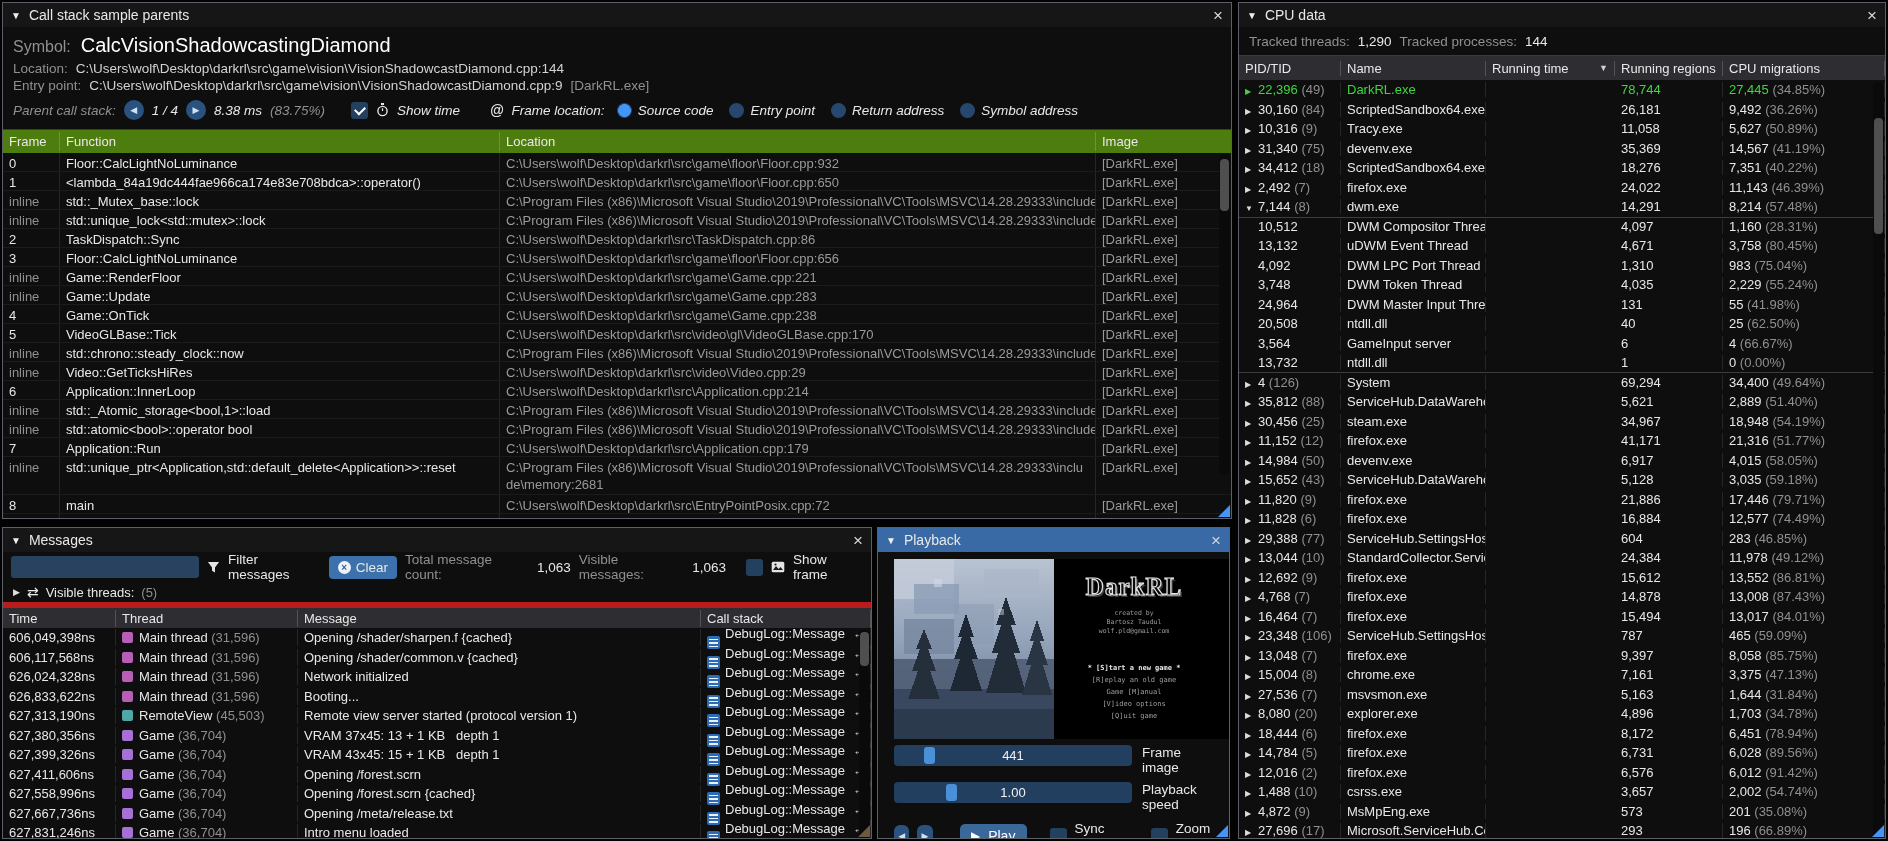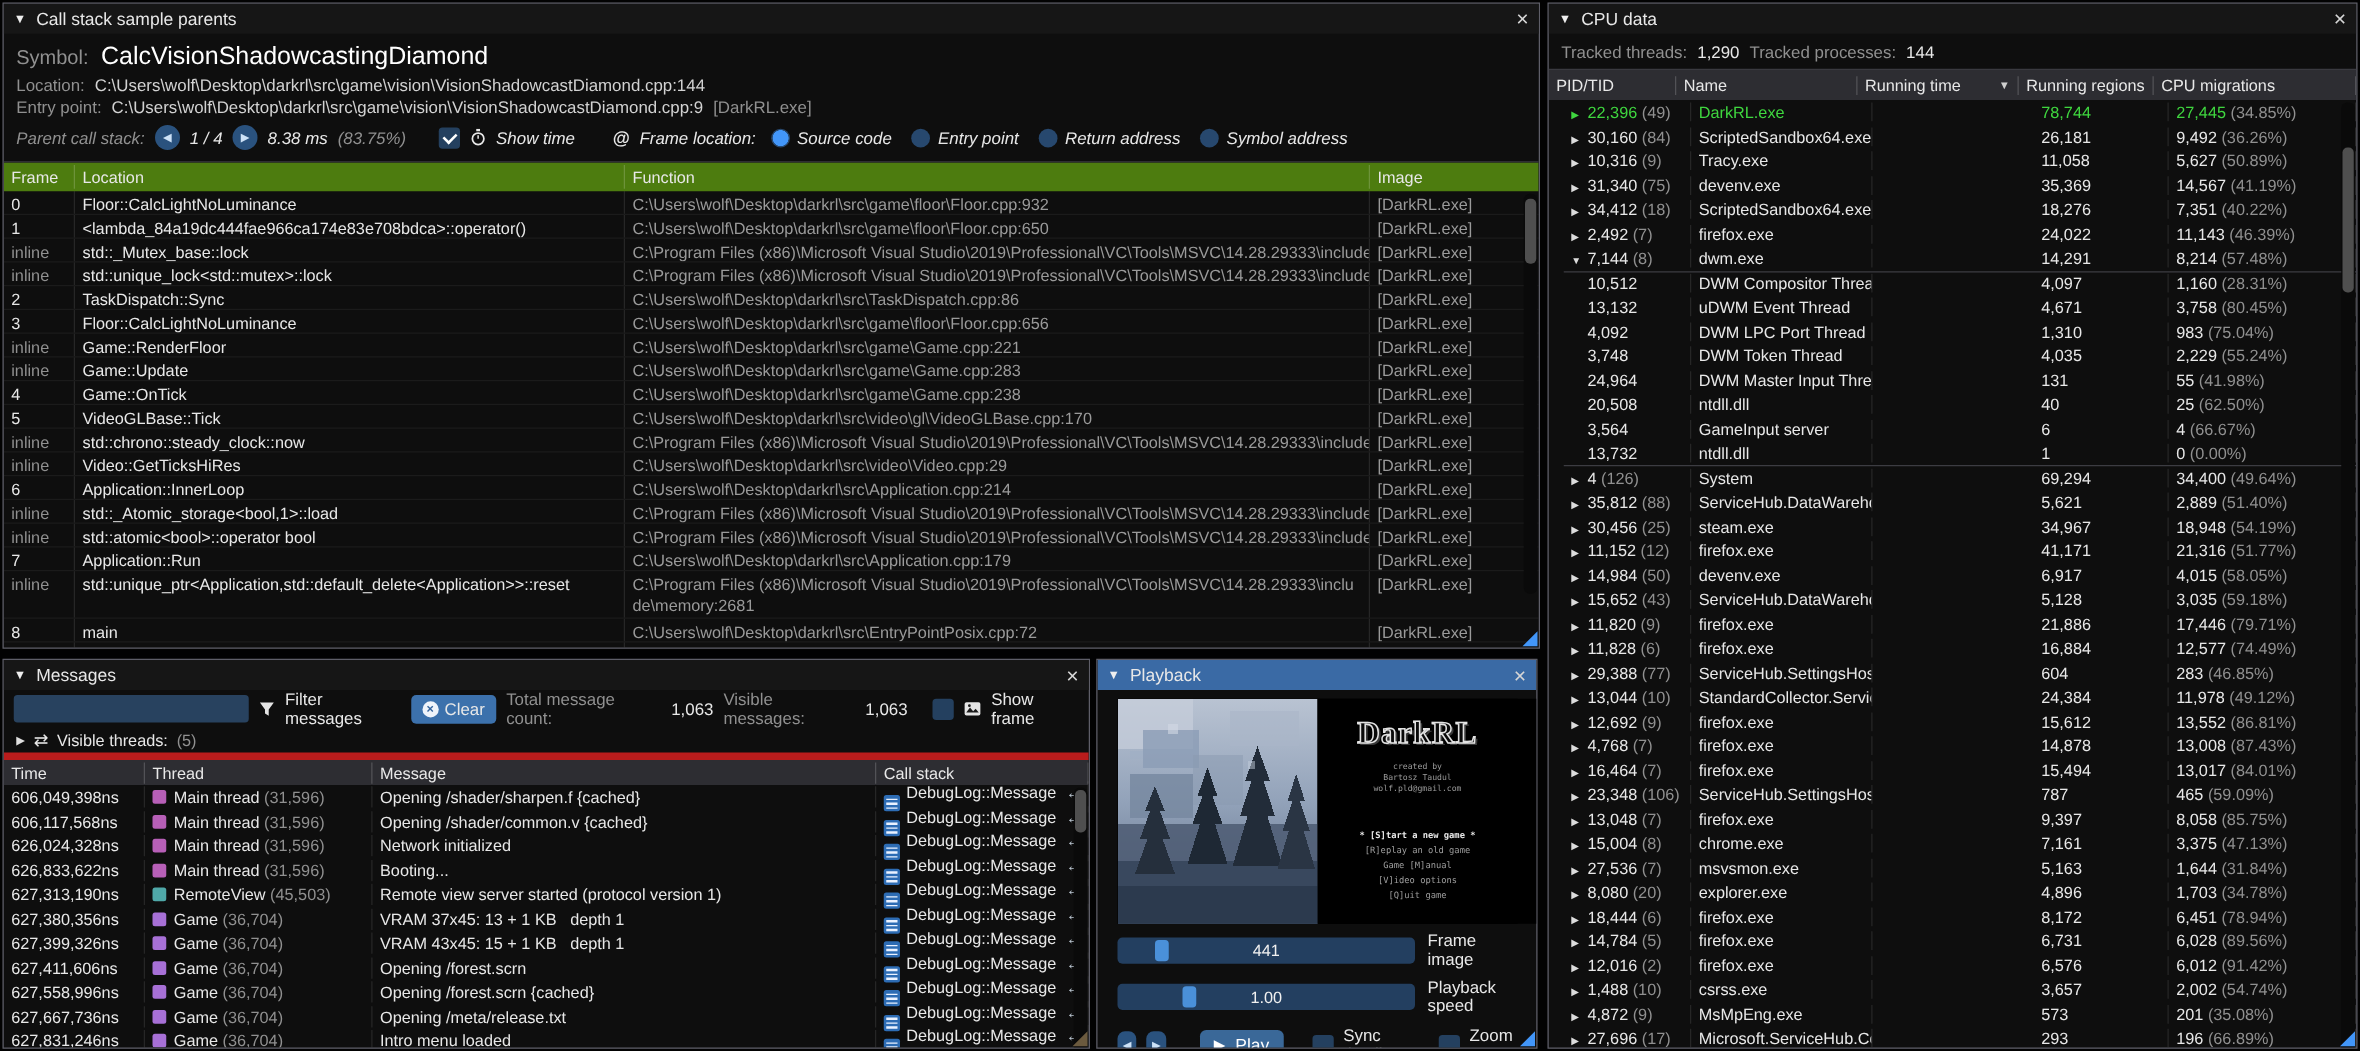--- a/index.html
+++ b/index.html
@@ -72,40 +72,40 @@
   
   #pb { left:877px; top:527px; width:353px; height:312px; display:flex; flex-direction:column; }
   .pb-image { margin:7px 16px 0; width:368px; height:180px; background:#000; display:flex; flex:none; }
   .pb-right { width:160px; height:180px; background:#000; display:flex; flex-direction:column; align-items:center; overflow:hidden; }
   .pb-logo { margin-top:14px; font-size:25px; font-weight:bold; letter-spacing:1px; color:#0a0a0a;
              -webkit-text-stroke:1.2px #e3e3e3; text-shadow:2px 2px 0 #3a3a3a; font-family:"Liberation Serif",serif; }
   .pb-credit { margin-top:8px; text-align:center; font-family:"DejaVu Sans Mono",monospace; font-size:6.5px; color:#9a9a9a; line-height:9px; }
   .pb-menu { margin-top:26px; text-align:center; font-family:"DejaVu Sans Mono",monospace; font-size:7px; color:#9f9f9f; line-height:12px; }
   .pb-menu div:first-child { color:#e8e8e8; font-weight:bold; }
   .pb-sliders { padding:6px 16px 0; flex:none; }
-  .slide-row { display:flex; align-items:center; gap:10px; margin-bottom:7px; font-size:13.5px; }
+  .slide-row { display:flex; gap:10px; margin-bottom:7px; font-size:13.5px; }
   .slider { position:relative; width:238px; height:21px; background:#233f60; border-radius:4px; flex:none; cursor:pointer; }
   .slider .handle { position:absolute; top:2px; width:11px; height:17px; background:#4a90d9; border-radius:3px; }
   .slider .sval { position:absolute; inset:0; display:flex; align-items:center; justify-content:center; font-size:13px; color:#f0f0f0; }
   .pb-buttons { display:flex; align-items:center; gap:8px; padding:2px 16px 0; flex:none; font-size:13.5px; }
   .step-btn { width:22px; height:22px; border-radius:6px; background:#2a527e; color:#cde2f7; font-size:9px;
               display:flex; align-items:center; justify-content:center; cursor:pointer; }
   .play-btn { width:96px; height:24px; border-radius:5px; background:#3a6898; color:#fff; display:flex; gap:8px;
               align-items:center; justify-content:center; font-size:14px; cursor:pointer; }
 
   
   #cpu { left:1238px; top:2px; width:648px; height:837px; display:flex; flex-direction:column; }
   .cpu-info { display:flex; gap:8px; align-items:center; padding:5px 10px; font-size:13.5px; height:28px; flex:none; }
   .cpu-table { flex:1; overflow:hidden; position:relative; border-top:1px solid #3a3a40; }
   .cpu-row, .cpu-head { display:grid; grid-template-columns:102px 145px 129px 108px 1fr; font-size:13px; }
   .cpu-head { background:#2d2d32; height:24px; align-items:center; }
   .cpu-head .cell, .cpu-row .cell { padding:0 6px; border-right:1px solid rgba(255,255,255,.10); overflow:hidden; white-space:nowrap; }
   .cpu-head .cell { border-right:1px solid rgba(255,255,255,.18); display:flex; align-items:center; }
   .cpu-head .sort { margin-left:auto; font-size:9px; color:#cfcfcf; }
-  .cpu-row { height:19.5px; align-items:center;margin-left:12px; }
+  .cpu-row { height:19.5px; align-items:center; }
   .cpu-row.grp-start { border-top:1px solid #3c3c42; }
   .cpu-row.grp-end { border-bottom:1px solid #3c3c42; }
   .cpu-row .pid-arrow { display:inline-block; width:13px; font-size:8px; color:#dcdcdc; }
   .cpu-row.greenrow .pid-arrow, .cpu-row.greenrow .pidv, .cpu-row.greenrow .namev,
   .cpu-row.greenrow .regv, .cpu-row.greenrow .migv { color:#3fd63f; }
   .bar { position:relative; width:117px; height:15px; background:#27476b; border-radius:7px; overflow:hidden; box-shadow:inset 0 0 0 1px #16293f; }
   .bar .fill { position:absolute; left:0; top:0; bottom:0; background:#e2aa00; border-radius:7px 0 0 7px; }
   .bar .btext { position:absolute; inset:0; display:flex; align-items:center; justify-content:center; font-size:11px; color:#8f8f8f; }
 
   .grip { position:absolute; right:1px; bottom:1px; width:0; height:0; border-style:solid; border-width:0 0 12px 12px; }
@@ -173,22 +173,22 @@
             <div class="ctl-group">
               <span class="radio"></span>
               <span>Symbol address</span>
             </div>
           </span>
       </div>
     </div>
     <div class="cs-table cs-grid">
       <div class="cs-head">
         <div class="cell">Frame</div>
+        <div class="cell">Function</div>
         <div class="cell">Location</div>
-        <div class="cell">Function</div>
         <div class="cell">Image</div>
       </div>
       <div id="cs-rows">
           <div class="cs-row">
             <div class="cell">0</div>
             <div class="cell fn">Floor::CalcLightNoLuminance</div>
             <div class="cell loc">C:\Users\wolf\Desktop\darkrl\src\game\floor\Floor.cpp:932</div>
             <div class="cell imgc">[DarkRL.exe]</div>
           </div>
           <div class="cs-row">

